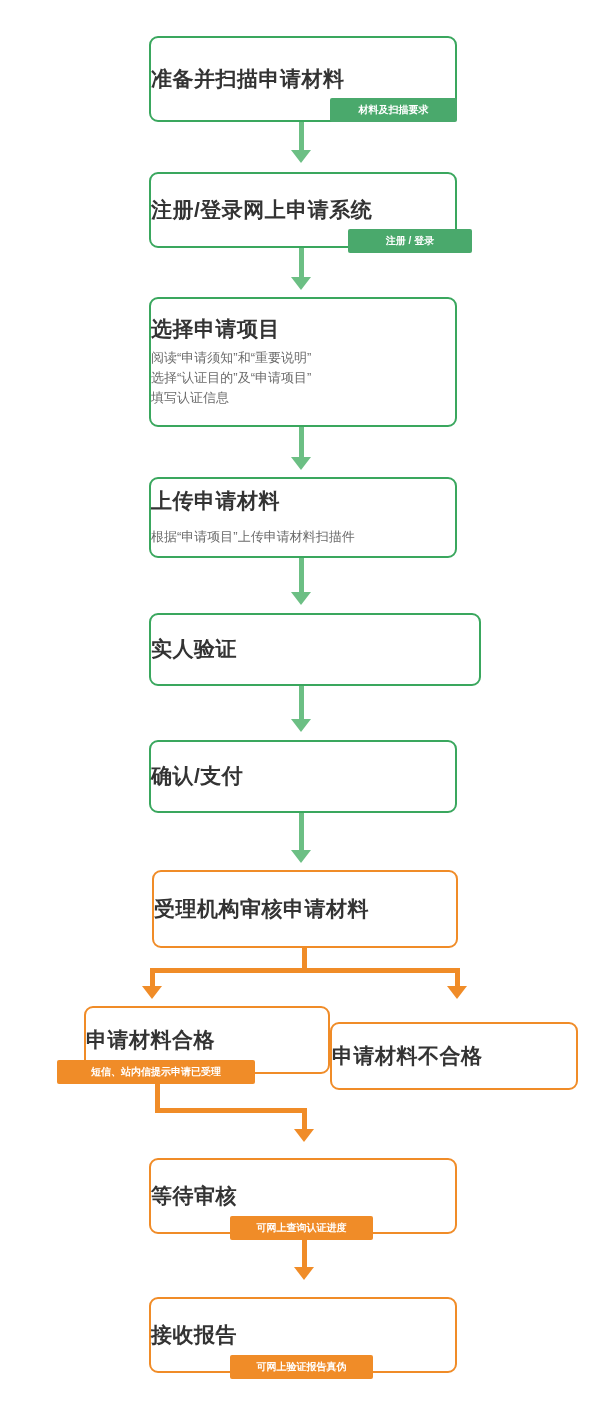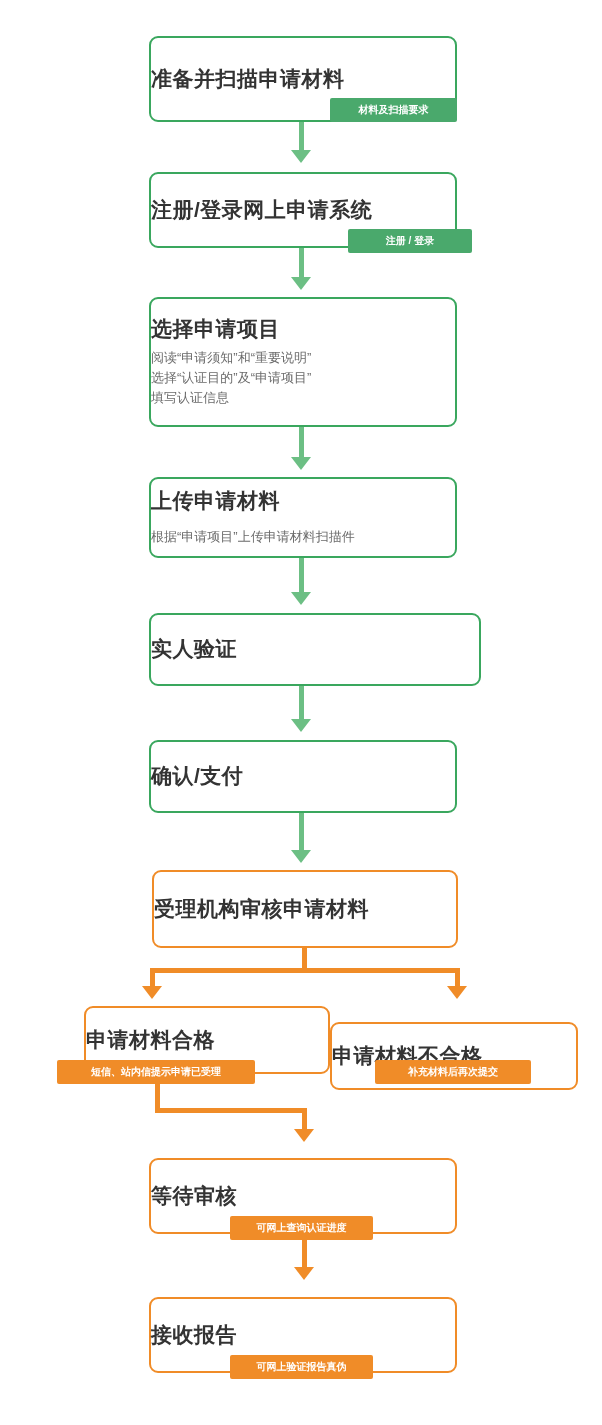--- a/index.html
+++ b/index.html
@@ -149,21 +149,20 @@
   <div class="arrow orange" style="left:447px; top:986px;"></div>
 
   <div class="node orange" style="left:40px; top:1006px; width:246px; height:68px;margin-left:44px;">
     <div class="node-title">申请材料合格</div>
   </div>
   <div class="badge orange" style="left:57px; top:1060px; width:198px;">短信、站内信提示申请已受理</div>
 
   <div class="node orange" style="left:330px; top:1006px; width:248px; height:68px;margin-top:16px;">
     <div class="node-title">申请材料不合格</div>
   </div>
-  <div class="badge orange" style="left:375px; top:1060px; width:156px;">补充材料后再次提交</div>
 
   <div class="line orange" style="left:155px; top:1084px; width:5px; height:29px;"></div>
   <div class="line orange" style="left:155px; top:1108px; width:152px; height:5px;"></div>
   <div class="line orange" style="left:302px; top:1108px; width:5px; height:23px;"></div>
   <div class="arrow orange" style="left:294px; top:1129px;"></div>
 
   <div class="node orange" style="left:149px; top:1158px; width:308px; height:76px;">
     <div class="node-title">等待审核</div>
   </div>
   <div class="badge orange" style="left:230px; top:1216px; width:143px;">可网上查询认证进度</div>

